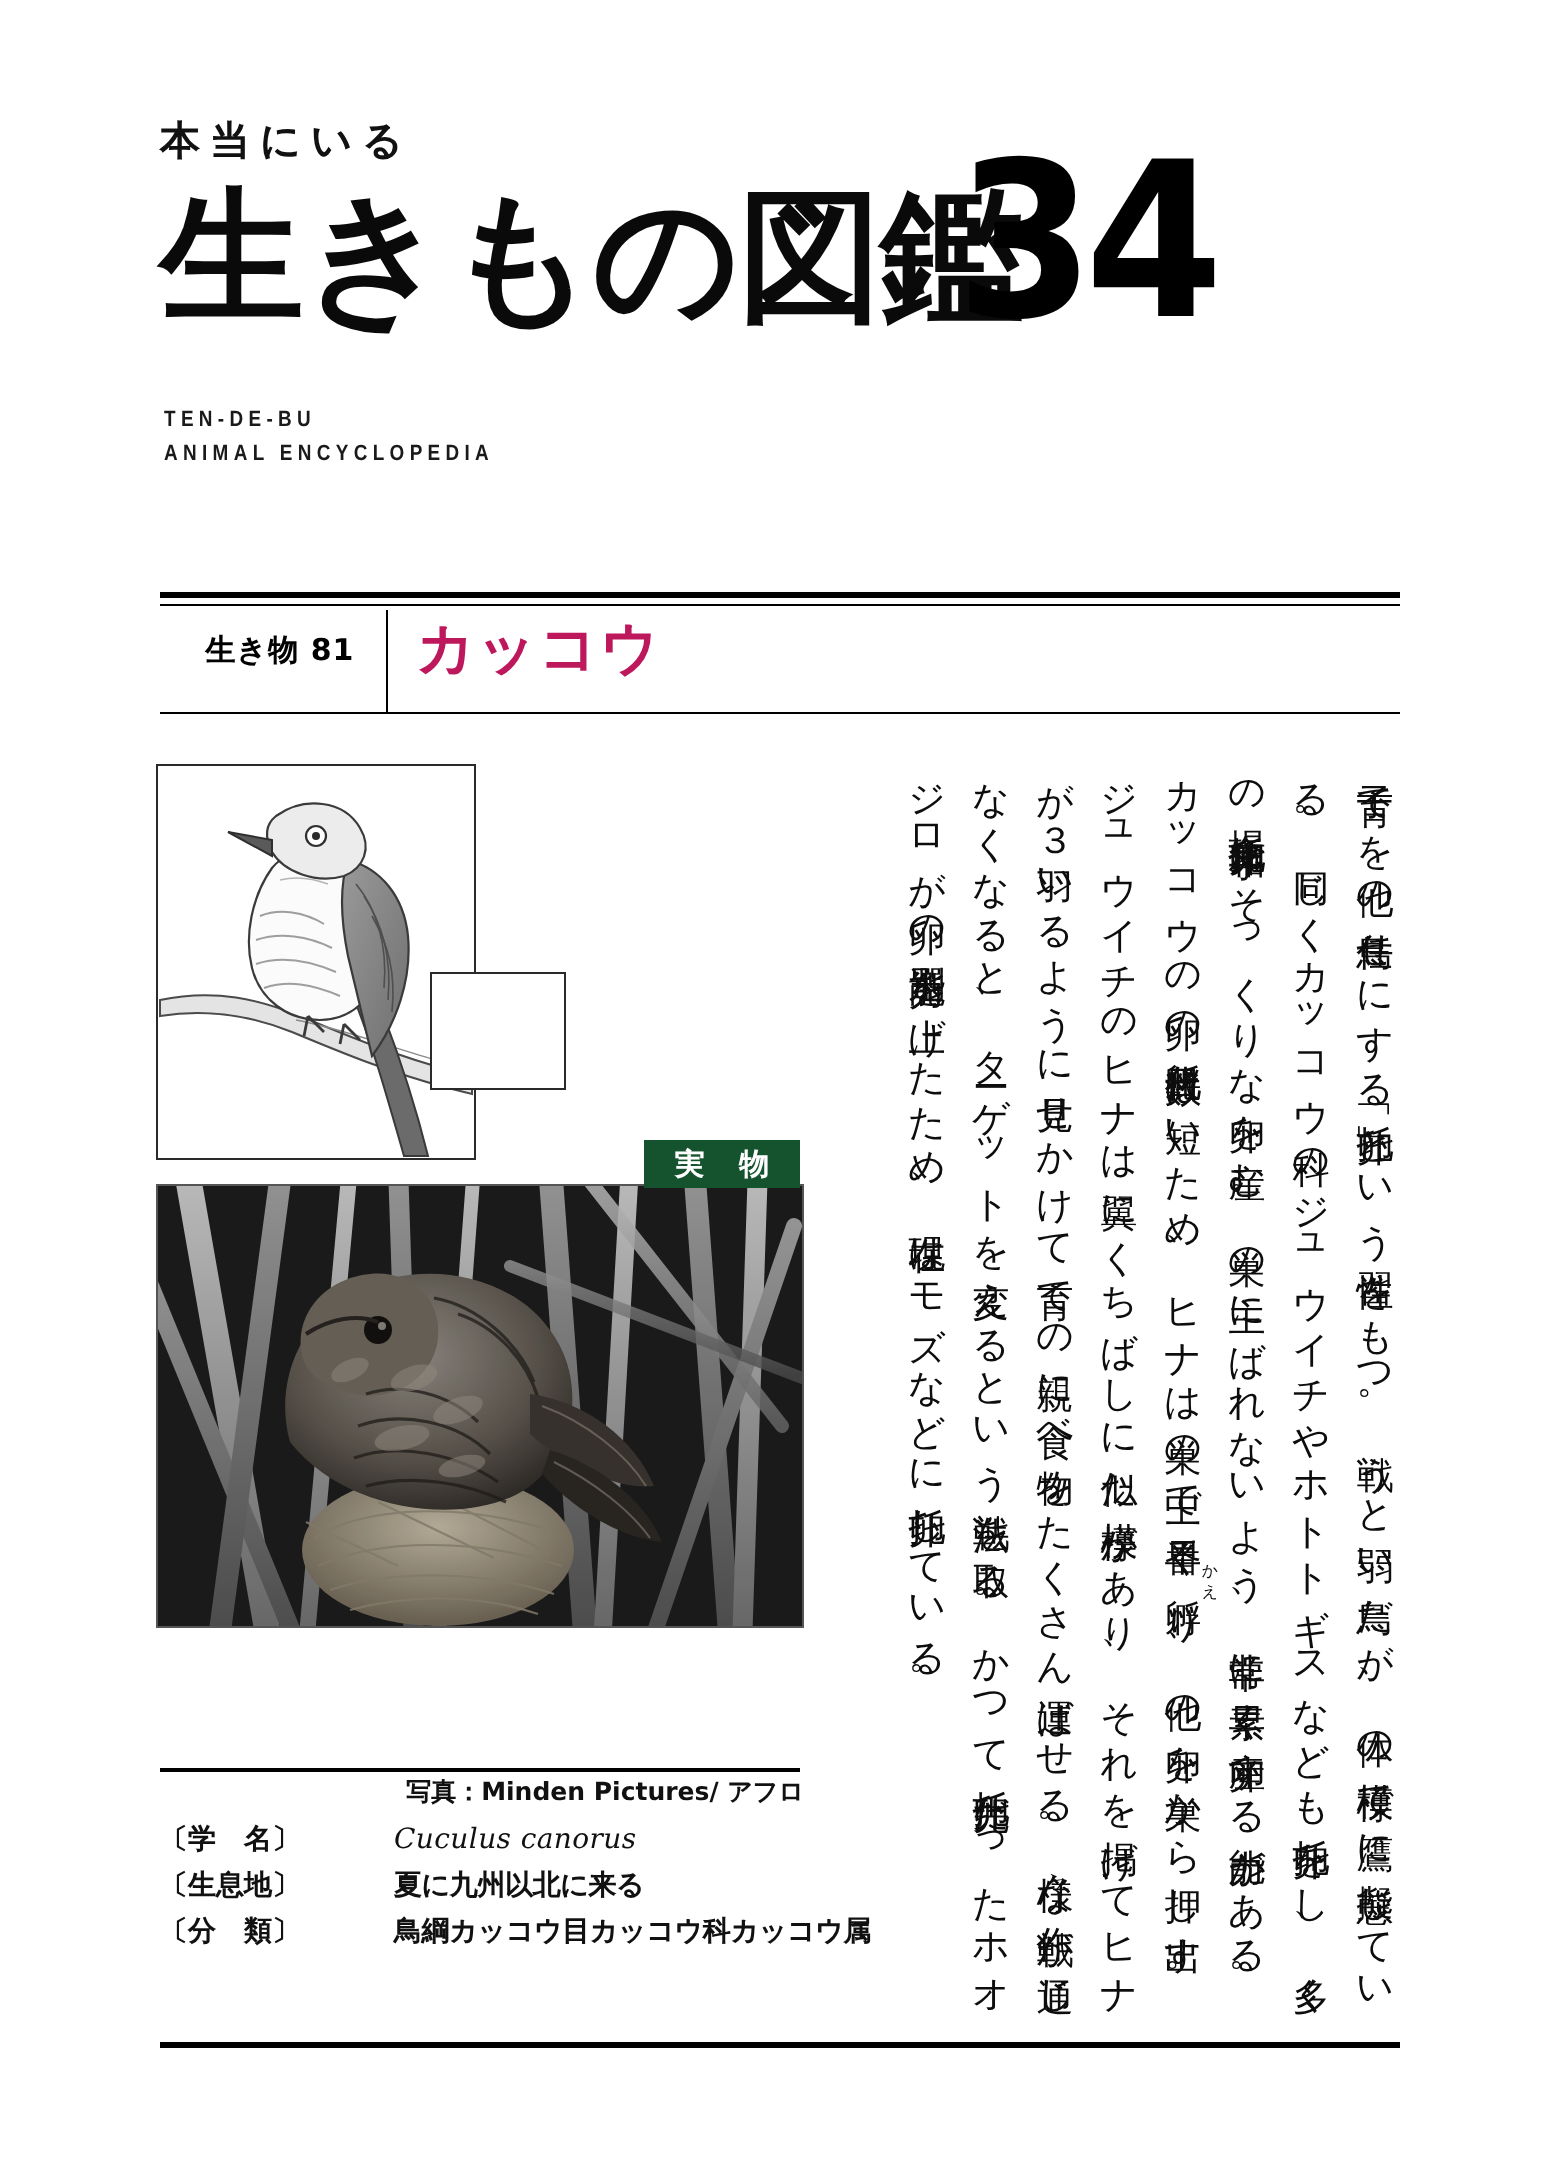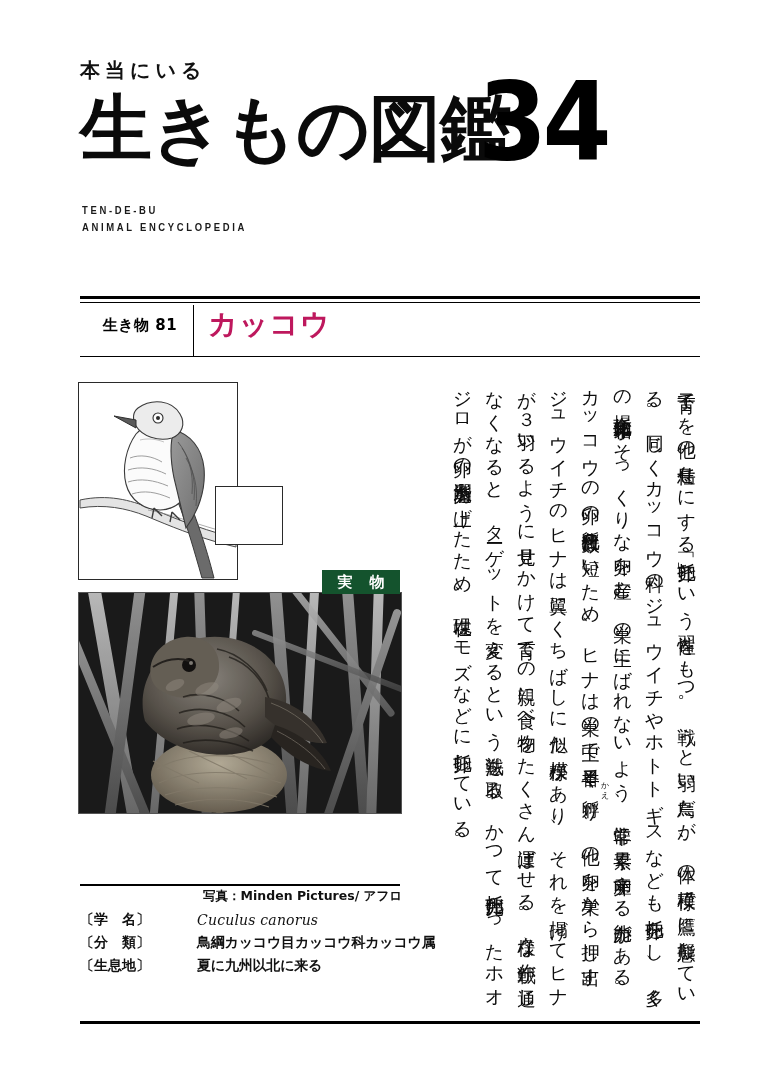--- a/index.html
+++ b/index.html
@@ -469,26 +469,26 @@
   <div class="credit">写真：Minden Pictures/ アフロ</div>
 
   <div class="rule-spec-top"></div>
 
   <div class="spec">
     <div class="spec-row">
       <span class="spec-label">〔学　名〕</span>
       <span class="spec-value sci">Cuculus canorus</span>
     </div>
     <div class="spec-row">
+      <span class="spec-label">〔生息地〕</span>
+      <span class="spec-value">夏に九州以北に来る</span>
+    </div>
+    <div class="spec-row">
       <span class="spec-label">〔分　類〕</span>
       <span class="spec-value">鳥綱カッコウ目カッコウ科カッコウ属</span>
     </div>
-    <div class="spec-row">
-      <span class="spec-label">〔生息地〕</span>
-      <span class="spec-value">夏に九州以北に来る</span>
-    </div>
   </div>
 
   <div class="rule-bottom"></div>
 
   <div class="body-text"><span>子育てを他の鳥任せにする「托卵」という習性をもつ。戦うと弱い鳥だが、体の模様で鷹に擬態している。同じくカッコウ科のジュウイチやホトトギスなども托卵をし、多くの場合托卵相手にそっくりな卵を産む。巣の主にばれないよう、非常に素早く産卵する能力がある。カッコウの卵の孵化日数は短いため、ヒナは巣の中で一番早く</span><ruby><span>孵</span><rt>かえ</rt></ruby><span>り、他の卵を巣から押し出す。ジュウイチのヒナは翼にくちばしに似た模様があり、それを掲げてヒナが３羽いるように見せかけて育ての親に食べ物をたくさん運ばせる。様々な作戦が通じなくなると、ターゲットを変えるという戦法を取る。かつて托卵先だったホオジロが卵の選別能力を上げたため、現在はモズなどに托卵している。</span></div>
 
 </div>
 
 </body></html>

